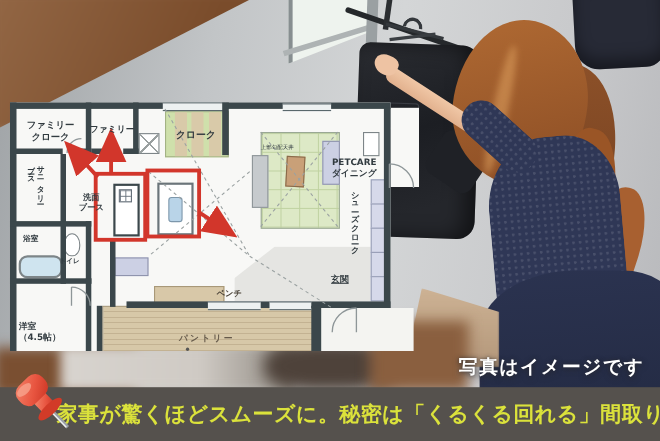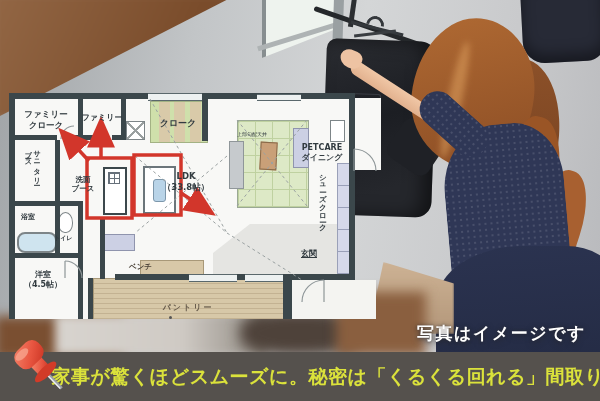--- a/index.html
+++ b/index.html
@@ -115,28 +115,28 @@
   
   .l{position:absolute;color:#323b40;font-weight:bold;white-space:pre-line;line-height:1.25;}
   .vtext{writing-mode:vertical-rl;text-orientation:upright;letter-spacing:1px;}
   .lab-family{left:6px;top:16px;width:62px;font-size:8.5px;text-align:center;}
   .lab-pantry{left:71px;top:20px;width:44px;font-size:8px;text-align:center;}
   .lab-dining{left:141px;top:25px;width:56px;font-size:9px;text-align:center;}
   .lab-sani{left:14px;top:52px;font-size:7px;height:62px;}
   .lab-wash{left:58px;top:82px;width:32px;font-size:7.5px;text-align:center;}
   .lab-bath{left:12px;top:120px;font-size:7px;}
   .lab-toilet{left:45px;top:141px;font-size:6px;}
-  .lab-west{left:8px;top:177px;width:52px;font-size:8px;text-align:center;}
+  .lab-west{left:8px;top:199px;width:52px;font-size:8px;text-align:left;}
   .lab-bed{left:22px;top:250px;font-size:7px;}
   .lab-ldk{left:148px;top:78px;width:58px;font-size:8.5px;text-align:center;}
   .lab-slope{left:228px;top:38px;font-size:5px;font-weight:normal;white-space:nowrap;}
   .lab-pet{left:286px;top:50px;width:54px;font-size:8px;text-align:center;}
   .lab-shoe{left:309px;top:76px;font-size:7.5px;height:76px;}
   .lab-genkan{left:292px;top:156px;font-size:8px;text-decoration:underline;}
-  .lab-bench{left:120px;top:169px;width:62px;font-size:7.5px;text-align:left;color:#4a4238;}
+  .lab-bench{left:149px;top:169px;width:62px;font-size:7.5px;text-align:right;color:#4a4238;}
   .lab-deck{left:84px;top:210px;width:190px;font-size:8px;text-align:center;letter-spacing:2px;color:#65594a;}
   
   .caption{right:14px;top:322px;font-size:17px;font-weight:bold;color:#fff;letter-spacing:1.5px;
     text-shadow:0 2px 6px rgba(40,40,45,.85),0 0 3px rgba(40,40,45,.6);z-index:8;}
   .banner{left:0;top:352px;width:600px;height:49px;background:#55514d;z-index:9;
     display:flex;align-items:center;justify-content:center;padding-left:56px;box-sizing:border-box;}
   .banner-text{font-size:19px;font-weight:bold;color:#dbe23b;letter-spacing:.5px;white-space:nowrap;}
   .pin{left:2px;top:334px;width:80px;height:67px;z-index:10;}
   svg{display:block;}
 </style>
@@ -284,22 +284,20 @@
     <div class="l lab-dining">クローク</div>
     <div class="l lab-sani vtext">サニタリー
 ブース</div>
     <div class="l lab-wash">洗面
 ブース</div>
     <div class="l lab-bath">浴室</div>
     <div class="l lab-toilet">トイレ</div>
     <div class="l lab-west">洋室
 （4.5帖）</div>
     <div class="l lab-bed">主寝室</div>
-    <div class="l lab-ldk">LDK
-（33.8帖）</div>
     <div class="l lab-slope">上部勾配天井</div>
     <div class="l lab-pet">PETCARE
 ダイニング</div>
     <div class="l lab-shoe vtext">シューズクローク</div>
     <div class="l lab-genkan">玄関</div>
     <div class="l lab-bench">ベンチ</div>
     <div class="l lab-deck">パントリー</div>
   </div>
 
   <div class="abs banner">

